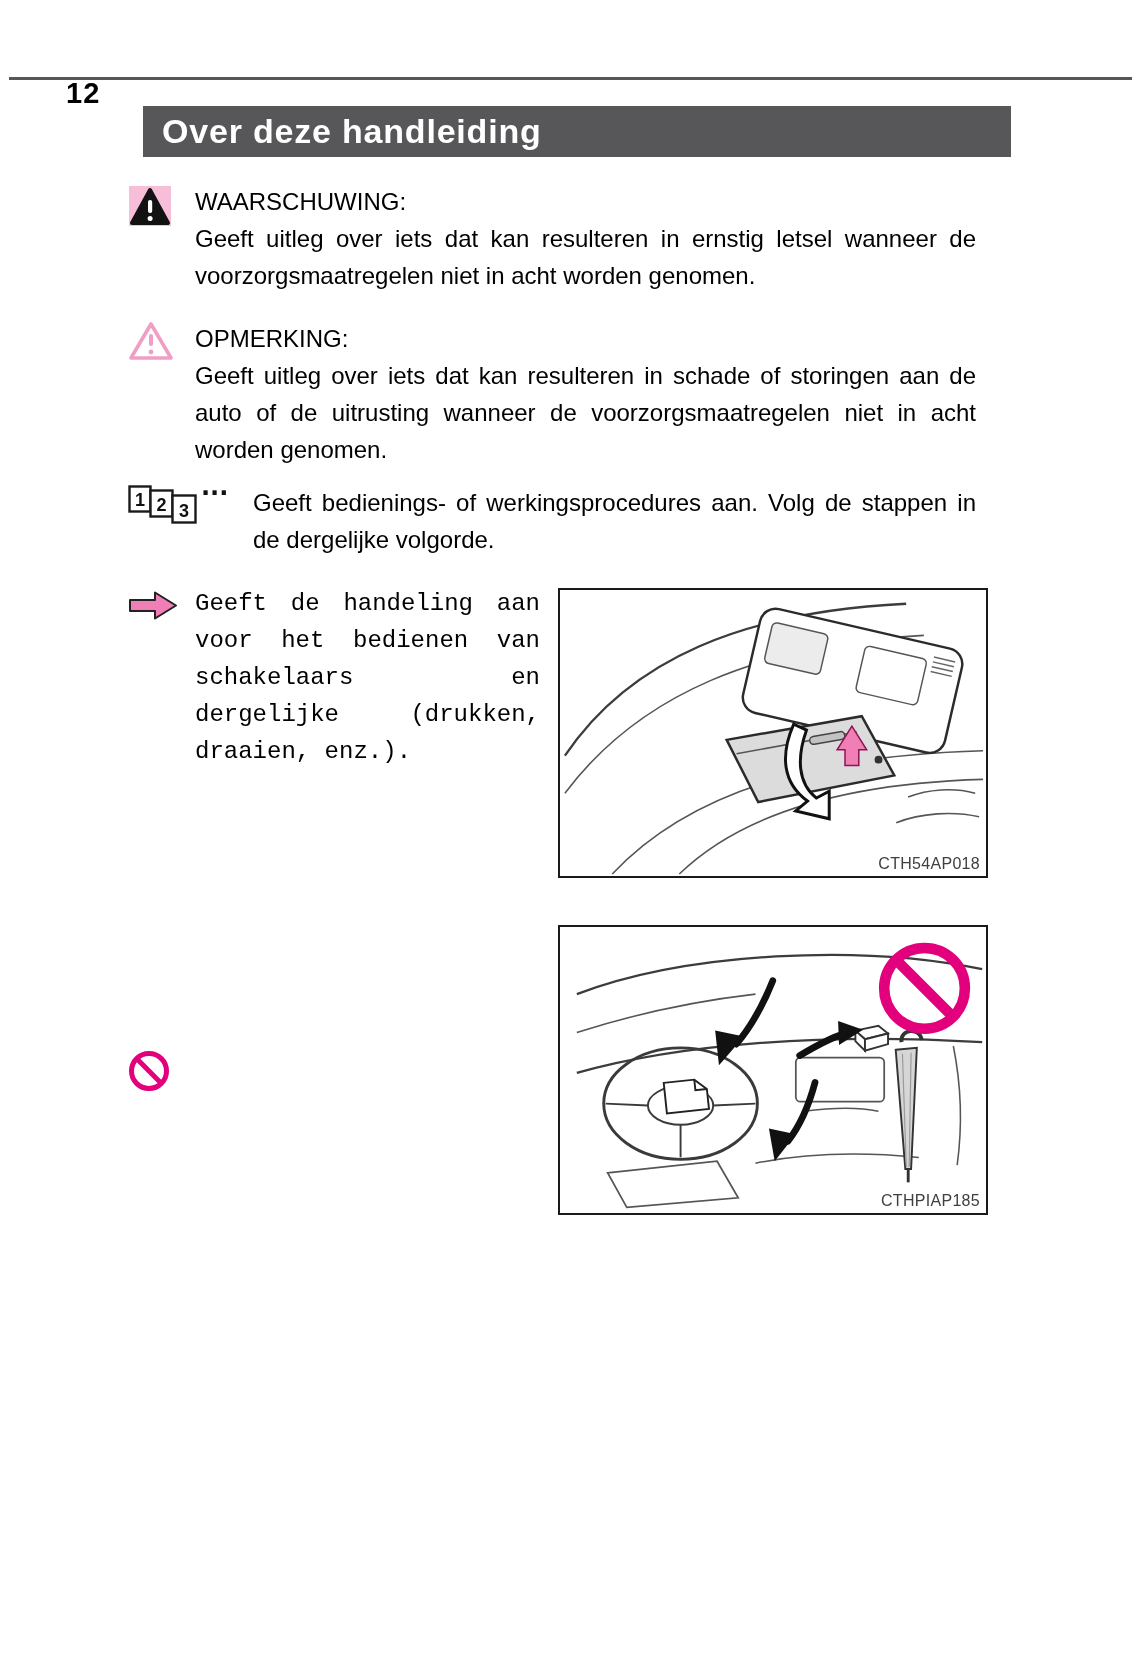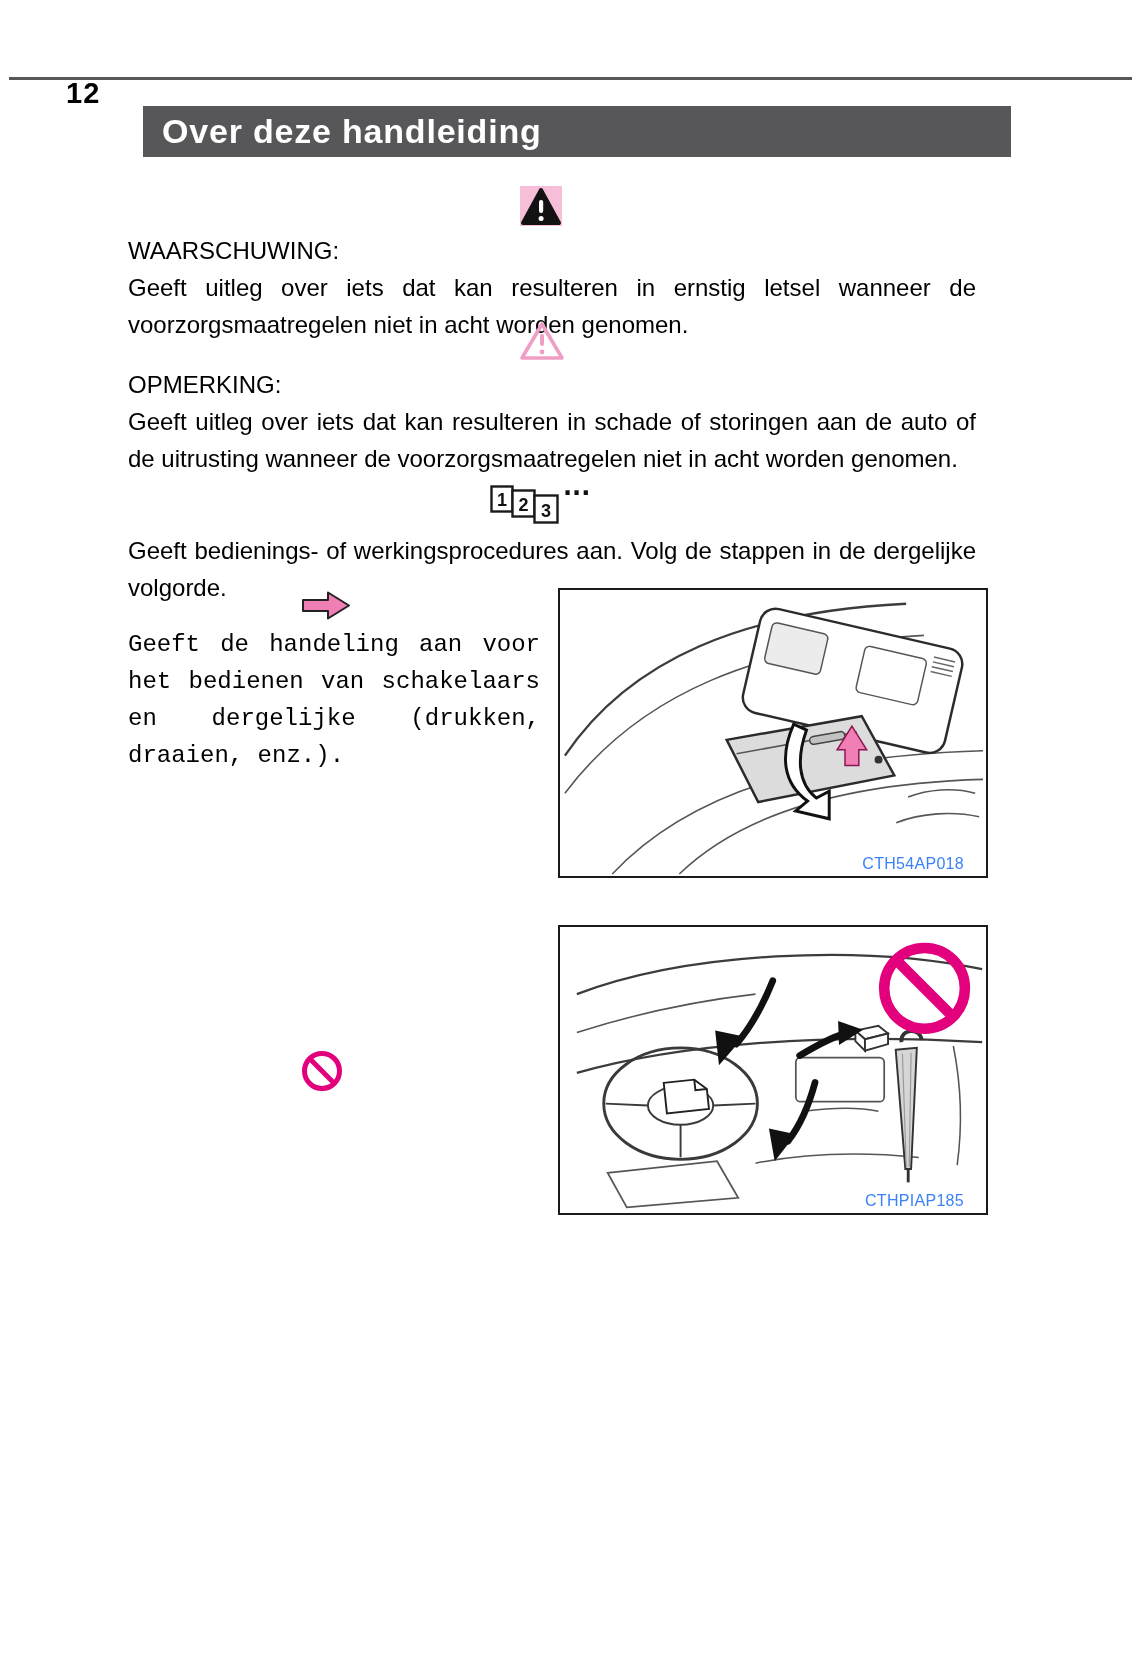--- a/index.html
+++ b/index.html
@@ -8,29 +8,29 @@
     font-family:"Liberation Sans","DejaVu Sans",sans-serif; color:#000;
     overflow:hidden;
   }
   .page-number { position:absolute; left:66px; top:33px; font-size:29px; font-weight:700; letter-spacing:1px;margin-top:44px; }
   .top-rule { position:absolute; left:9px; top:77px; width:1123px; height:3px; background:#57575a; }
   .header-bar {
     position:absolute; left:108px; top:106px; width:868px; height:51px;
     background:#57575a; color:#ffffff; font-size:34px; font-weight:700;
     line-height:50px; padding-left:19px; letter-spacing:0.8px; box-sizing:border-box;margin-left:35px;
   }
-  .block { position:absolute; left:128px; display:flex; align-items:center;flex-direction:column; }
+  .block { position:absolute; left:128px; display:flex; align-items:flex-start; }
   .block .ico { flex:none; width:67px; }
   .block.steps .ico { width:125px; }
   .block .txt { flex:1; font-size:24px; line-height:37px; text-align:justify; }
   .w-848 { width:848px; }
   .w-412 { width:412px;font-family:Liberation Mono, monospace; }
   .fig { position:absolute; width:430px; height:290px; border:2px solid #1a1a1a; background:#fff; box-sizing:border-box; }
   .fig svg { display:block; width:100%; height:100%; }
-  .fig-code { position:absolute; right:22px; bottom:3px; font-size:16px; color:#3b82f6; letter-spacing:0.3px; background:#fff; }
+  .fig-code { position:absolute; right:6px; bottom:3px; font-size:16px; color:#404040; letter-spacing:0.3px; background:#fff; }
   .ln1 { stroke:#555; stroke-width:1.6; fill:none; }
   .ln2 { stroke:#3c3c3c; stroke-width:2.4; fill:none; }
   .stepnum { font-size:18px; font-weight:700; fill:#111; text-anchor:middle; font-family:"Liberation Sans",sans-serif; }
   .stepdots { font-size:24px; font-weight:700; fill:#111; font-family:"DejaVu Sans",sans-serif; }
   .mt5 { margin-top:5px; } .mt2 { margin-top:2px; }
 </style>
 </head>
 <body>
 
 <div class="page">

